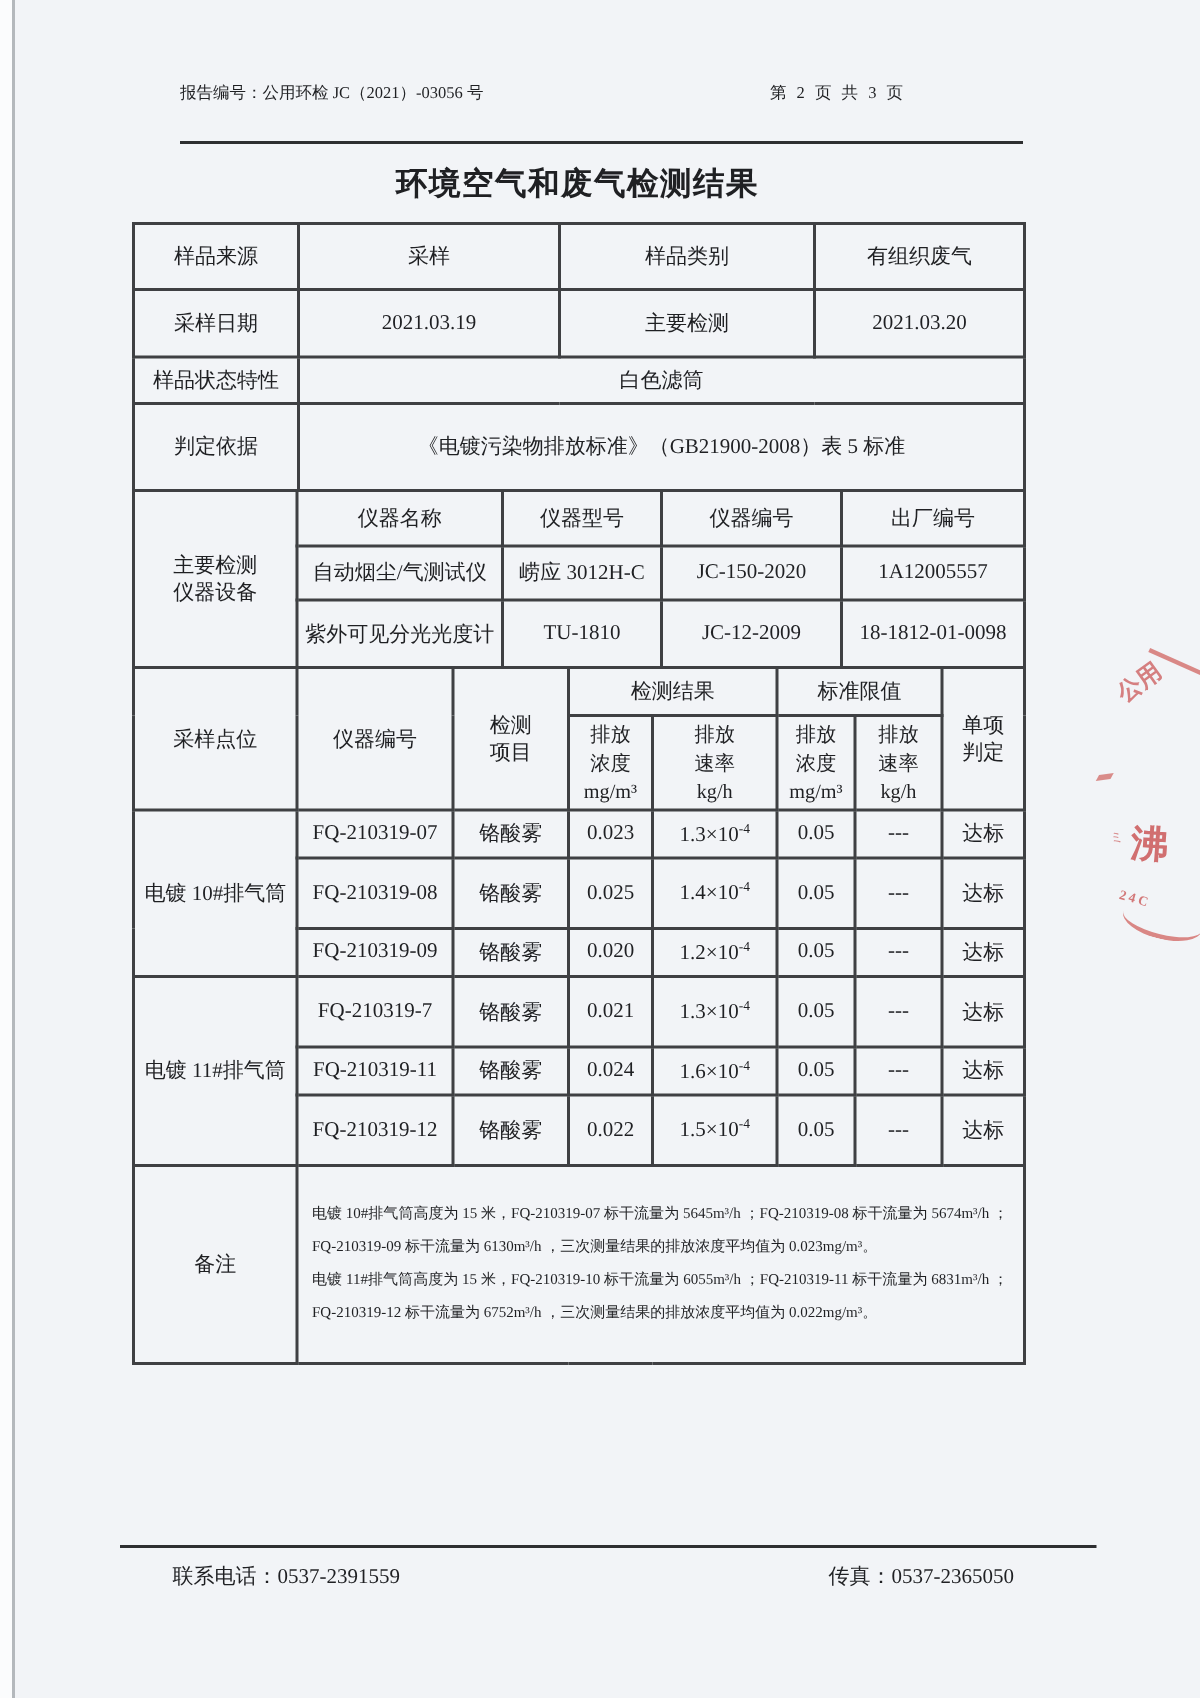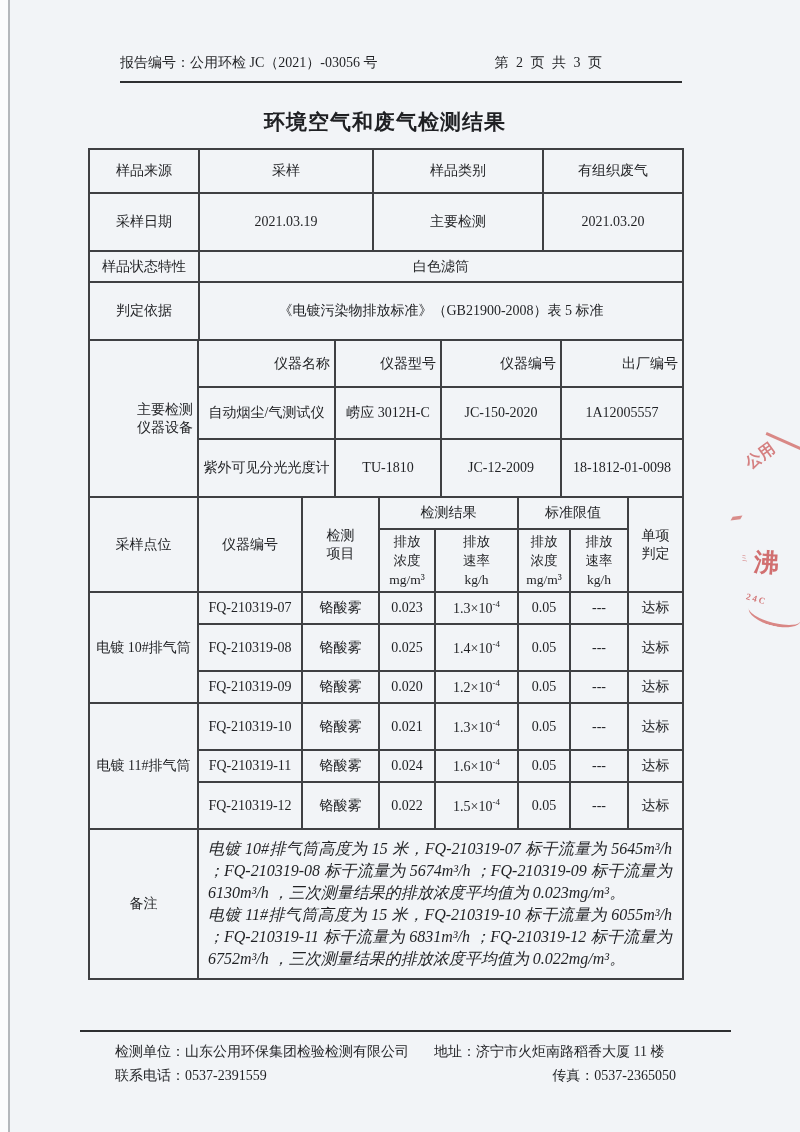--- a/index.html
+++ b/index.html
@@ -10,50 +10,50 @@
     font-family: "Liberation Serif", "DejaVu Serif", serif;
     color: #1f2023;
   }
   .left-strip { position:absolute; left:0; top:0; width:8px; height:100%; background:#fbfcfd; }
   .left-line  { position:absolute; left:8px; top:0; width:2px; height:100%; background:#a9adb2; opacity:.85; }
 
   
   .page-header {
     position:absolute; left:120px; top:54px; width:562px;
     display:flex; align-items:flex-end;
-    font-size:14px; padding-bottom:9px;
+    font-size:11px; padding-bottom:25px;
     border-bottom:2px solid #2e2f31;
     gap:34px;
   }
   .page-header .pageno { margin-left:auto; padding-right:78px; letter-spacing:2px; }
 
   .report-title {
     position:absolute; left:88px; top:108px; width:594px;
     text-align:center; font-size:21px; font-weight:bold; letter-spacing:1px;
   }
 
   
   .tables { position:absolute; left:88px; top:148px; width:594px; }
   table { border-collapse:collapse; table-layout:fixed; width:594px; margin-top:-2px; }
   table:first-child { margin-top:0; }
   td, th {
     border:2px solid #3f4043; font-weight:normal;
     text-align:center; vertical-align:middle;
     font-size:14px; padding:2px 4px; overflow:hidden;
   }
   .preline { white-space:pre-line; }
-  .h44 td { height:44px;text-align:center; } .h45 td { height:58px;text-align:center; } .h31 td { height:31px; }
-  .h43 td { height:58px; } .h47 td, .h47 th { height:47px;text-align:right; } .h52 td { height:52px; }
+  .h44 td { height:44px;text-align:center; } .h45 td { height:45px;text-align:center; } .h31 td { height:31px; }
+  .h43 td { height:58px; } .h47 td, .h47 th { height:37px; } .h52 td { height:36px; }
   .hh1 th { height:32px; } .hh2 th { height:58px; font-size:13.5px; line-height:19px; }
   .dr1 td { height:32px; } .dr2 td { height:47px; }
   .nowrap { white-space:nowrap; }
   sup { font-size:9px; vertical-align:super; }
 
   .remarks-cell { text-align:justify; vertical-align:middle; padding:8px 10px 8px 9px; height:132px; }
-  .remarks-cell p { font-size:16px; line-height:22px; text-align:justify;font-style:italic; }
+  .remarks-cell p { font-size:10px; line-height:22px; text-align:justify; }
 
   
   .page-footer {
     position:absolute; left:80px; top:1030px; width:651px;
     border-top:2px solid #2e2f31; padding:8px 0 0 35px;
     font-size:14px; line-height:24px;
   }
   .frow { display:flex; }
   .frow .addr { margin-left:25px; }
   .frow .fax { margin-left:auto; margin-right:55px; }
@@ -208,21 +208,21 @@
       <td>铬酸雾</td>
       <td>0.020</td>
       <td><span>1.2×10</span><sup>-4</sup></td>
       <td>0.05</td>
       <td>---</td>
       <td>达标</td>
     </tr>
 
     <tr class="dr2">
       <td rowspan="3" class="nowrap">电镀 11#排气筒</td>
-      <td>FQ-210319-10</td>
+      <td>FQ-210319-7</td>
       <td>铬酸雾</td>
       <td>0.021</td>
       <td><span>1.3×10</span><sup>-4</sup></td>
       <td>0.05</td>
       <td>---</td>
       <td>达标</td>
     </tr>
     <tr class="dr1">
       <td>FQ-210319-11</td>
       <td>铬酸雾</td>
@@ -247,24 +247,20 @@
       <td colspan="7" class="remarks-cell">
         <p>电镀 10#排气筒高度为 15 米，FQ-210319-07 标干流量为 5645m³/h ；FQ-210319-08 标干流量为 5674m³/h ；FQ-210319-09 标干流量为 6130m³/h ，三次测量结果的排放浓度平均值为 0.023mg/m³。</p>
         <p>电镀 11#排气筒高度为 15 米，FQ-210319-10 标干流量为 6055m³/h ；FQ-210319-11 标干流量为 6831m³/h ；FQ-210319-12 标干流量为 6752m³/h ，三次测量结果的排放浓度平均值为 0.022mg/m³。</p>
       </td>
     </tr>
   </tbody>
     </table>
 </div>
 
 <div class="page-footer">
-  <div class="frow">
-    <span>检测单位：山东公用环保集团检验检测有限公司</span>
-    <span class="addr">地址：济宁市火炬南路稻香大厦 11 楼</span>
-  </div>
   <div class="frow">
     <span>联系电话：0537-2391559</span>
     <span class="fax">传真：0537-2365050</span>
   </div>
 </div>
 
 <div class="seal">
   <div class="seal-line"></div>
   <div class="seal-top preline">公用</div>
   <div class="seal-tick"></div>

